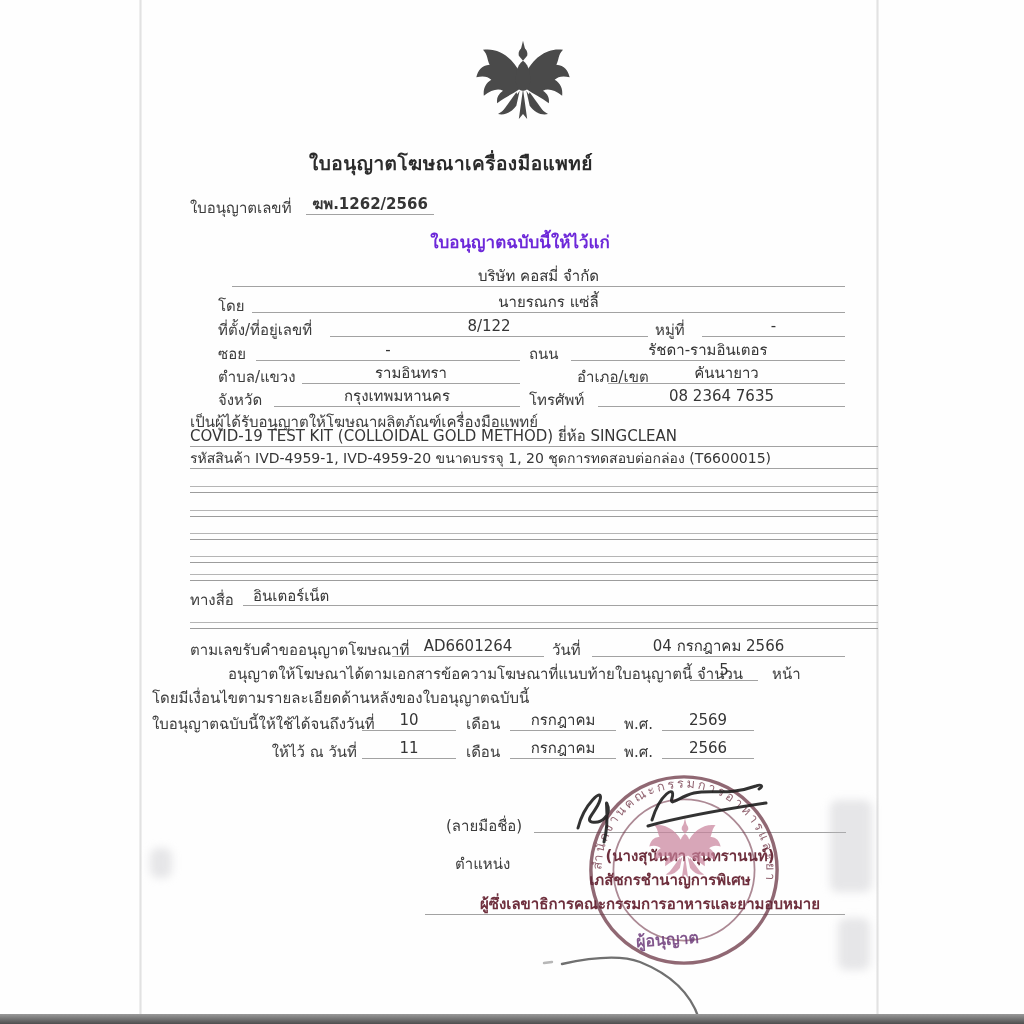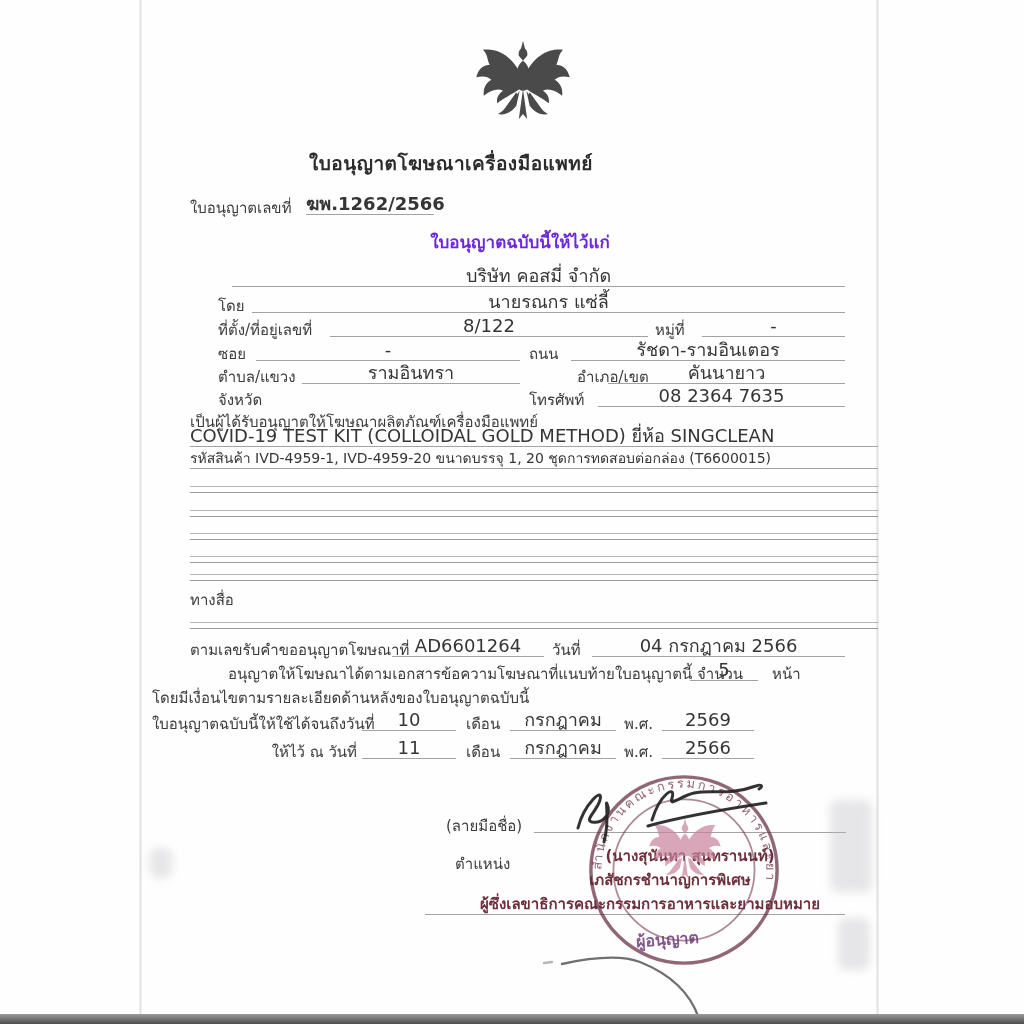--- a/index.html
+++ b/index.html
@@ -6,21 +6,21 @@
     font-family:"DejaVu Sans","Liberation Sans",sans-serif;color:#3f3f3f;}
   .photo{position:relative;width:1024px;height:1024px;background:#fefefe;}
   .page-edge{position:absolute;top:0;bottom:0;width:3px;background:linear-gradient(90deg,#f4f4f4,#e2e2e2,#f4f4f4);}
   .edge-left{left:139px;} .edge-right{left:876px;}
   .bottom-bar{position:absolute;left:0;right:0;top:1014px;height:10px;background:linear-gradient(#9a9a9a,#4e4e4e);}
   .abs{position:absolute;}
   .t{font-size:15px;line-height:20px;white-space:nowrap;color:#3c3c3c;}
   .title{font-size:19px;font-weight:bold;color:#2b2b2b;text-align:center;letter-spacing:.5px;}
   .h2{font-size:17px;font-weight:bold;color:#6d28d9;text-align:center;}
   .field{border-bottom:1px solid #a2a2a2;height:20px;text-align:center;}
-  .field .v{font-size:18px;line-height:20px;color:#353535;white-space:nowrap;}
+  .field .v{font-size:15px;line-height:20px;color:#353535;white-space:nowrap;}
   .field.left{text-align:left;}
   .ruled{height:5px;border-top:1px solid #b5b5b5;border-bottom:1px solid #9c9c9c;}
   .maroon{color:#6e2f3d;}
   .bold{font-weight:bold;}
   .ghost{position:absolute;background:rgba(185,185,192,.35);filter:blur(4px);border-radius:8px;}
   .stamp{opacity:.88;}
   svg{display:block;}
 </style>
 </head>
 <body>
@@ -92,40 +92,46 @@
   <span class="abs t" style="left:218px;top:367px;">ตำบล/แขวง</span>
   <div class="abs field" style="left:302px;top:363px;width:218px;">
     <span class="v">รามอินทรา</span>
   </div>
   <span class="abs t" style="left:529px;top:367px;margin-left:48px;">อำเภอ/เขต</span>
   <div class="abs field" style="left:608px;top:363px;width:237px;">
     <span class="v">คันนายาว</span>
   </div>
 
   <span class="abs t" style="left:218px;top:390px;">จังหวัด</span>
+  <div class="abs field" style="left:274px;top:386px;width:246px;">
+    <span class="v">กรุงเทพมหานคร</span>
+  </div>
   <span class="abs t" style="left:529px;top:390px;">โทรศัพท์</span>
   <div class="abs field" style="left:598px;top:386px;width:247px;">
     <span class="v">08 2364 7635</span>
   </div>
 
   <span class="abs t" style="left:190px;top:412px;">เป็นผู้ได้รับอนุญาตให้โฆษณาผลิตภัณฑ์เครื่องมือแพทย์</span>
   <div class="abs field left" style="left:190px;top:426px;width:688px;">
     <span class="v">COVID-19 TEST KIT (COLLOIDAL GOLD METHOD) ยี่ห้อ SINGCLEAN</span>
   </div>
   <div class="abs field left" style="left:190px;top:448px;width:688px;">
     <span class="v" style="font-size:14px;">รหัสสินค้า IVD-4959-1, IVD-4959-20 ขนาดบรรจุ 1, 20 ชุดการทดสอบต่อกล่อง (T6600015)</span>
   </div>
 
   <div class="abs ruled" style="left:190px;top:486px;width:688px;"></div>
   <div class="abs ruled" style="left:190px;top:510px;width:688px;"></div>
   <div class="abs ruled" style="left:190px;top:533px;width:688px;"></div>
   <div class="abs ruled" style="left:190px;top:556px;width:688px;"></div>
   <div class="abs ruled" style="left:190px;top:574px;width:688px;"></div>
 
   <span class="abs t" style="left:190px;top:590px;">ทางสื่อ</span>
+  <div class="abs field left" style="left:243px;top:586px;width:635px;padding-left:10px;box-sizing:border-box;">
+    <span class="v">อินเตอร์เน็ต</span>
+  </div>
   <div class="abs ruled" style="left:190px;top:622px;width:688px;"></div>
 
   <span class="abs t" style="left:190px;top:640px;">ตามเลขรับคำขออนุญาตโฆษณาที่</span>
   <div class="abs field" style="left:392px;top:636px;width:152px;">
     <span class="v">AD6601264</span>
   </div>
   <span class="abs t" style="left:552px;top:640px;">วันที่</span>
   <div class="abs field" style="left:592px;top:636px;width:253px;">
     <span class="v">04 กรกฎาคม 2566</span>
   </div>

